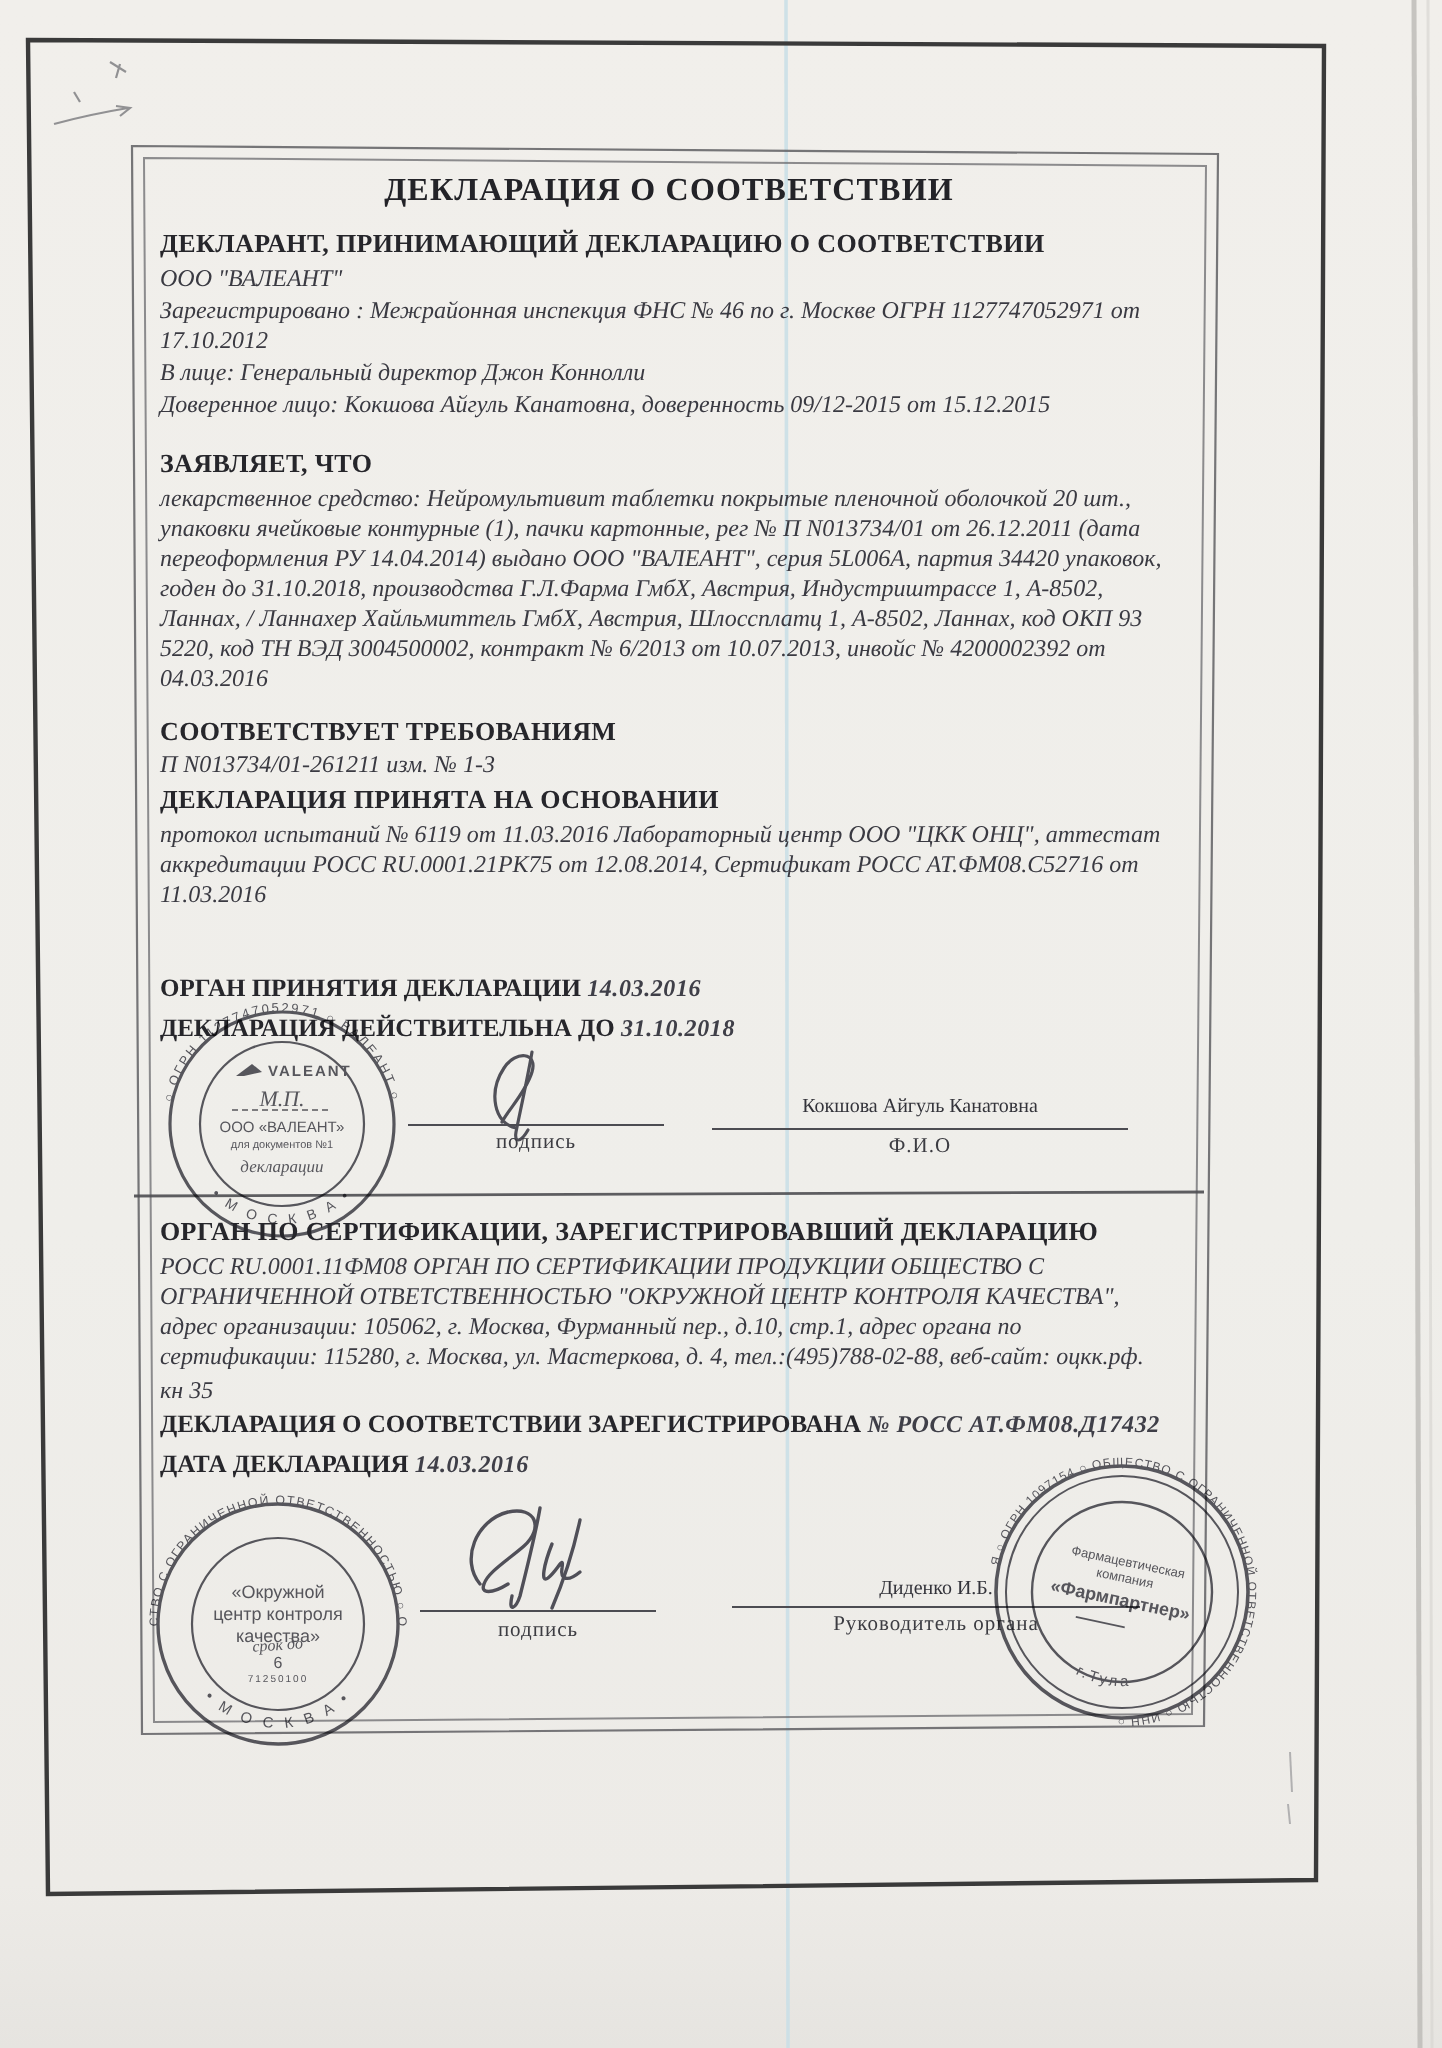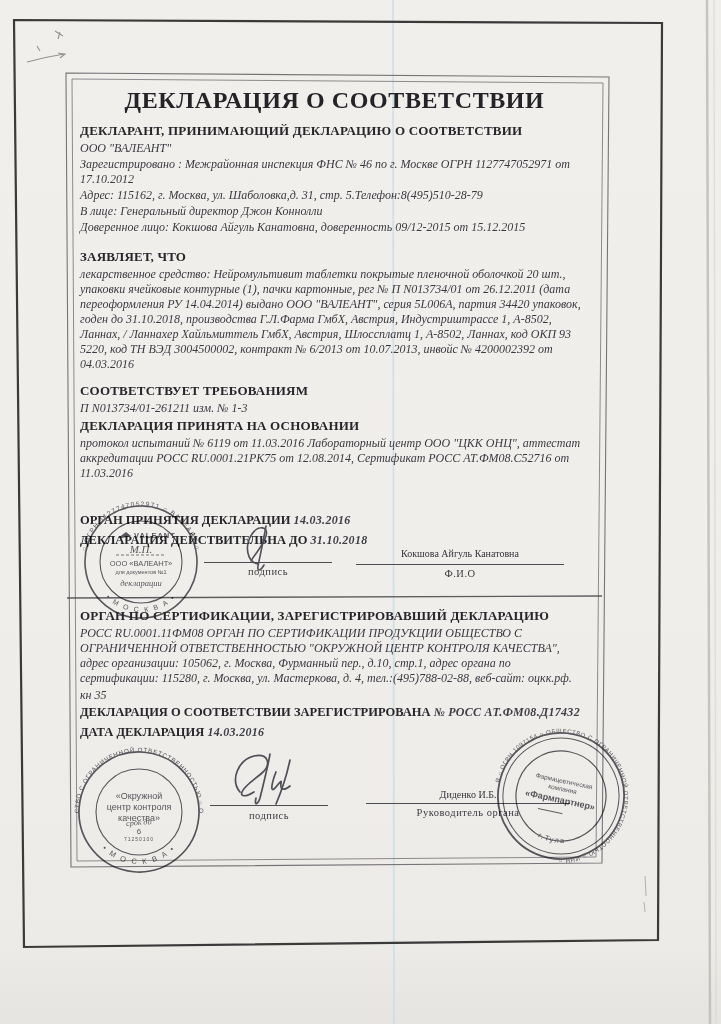--- a/index.html
+++ b/index.html
@@ -4,21 +4,21 @@
 <style>
   html,body{margin:0;padding:0;background:#d8d6d2;}
   .page{position:relative;width:721px;height:1024px;margin:0 auto;overflow:hidden;
         background:linear-gradient(180deg,#f1efeb 0%,#efeeea 60%,#edebe7 92%,#e6e4e0 100%);
         font-family:"Liberation Serif","DejaVu Serif",serif;color:#2e2e33;}
   svg{display:block;}
   .overlay{position:absolute;left:0;top:0;pointer-events:none;}
   
   .doc-top{position:absolute;left:67px;top:73px;width:534px;box-sizing:border-box;padding:0 12px 0 13px;}
   .doc-reg{position:absolute;left:67px;top:600px;width:534px;box-sizing:border-box;padding:0 12px 0 13px;}
-  .h-main{font-size:24px;font-weight:bold;text-align:center;letter-spacing:.6px;margin:14px 0 0;color:#232328;}
+  .h-main{font-size:16px;font-weight:bold;text-align:center;letter-spacing:.6px;margin:14px 0 0;color:#232328;}
   .h-sec{font-size:13px;font-weight:bold;letter-spacing:.2px;margin:9px 0 1px;color:#26262b;}
   .it{font-style:italic;font-size:12px;line-height:14.8px;color:#3a3a42;margin:1.5px 0;}
   .par{font-style:italic;font-size:12px;line-height:15px;color:#3a3a42;margin:2px 0 0;}
   .kv{font-size:12.5px;font-weight:bold;margin:5px 0 0;color:#26262b;}
   .kv .val{font-weight:bold;font-style:italic;font-size:12px;color:#3f3f48;letter-spacing:.3px;}
   .gap34{margin-top:32px;}
   
   .sigline{position:absolute;border-top:1.2px solid #4c4c52;}
   .siglabel{position:absolute;font-size:10.5px;color:#3c3c42;text-align:center;letter-spacing:.5px;}
   .name{position:absolute;font-size:10px;color:#33333a;text-align:center;}
@@ -55,21 +55,20 @@
       <line x1="644" y1="902" x2="645" y2="912"></line>
     </g>
   </svg>
 
   <div class="doc-top">
     <div class="h-main">ДЕКЛАРАЦИЯ О СООТВЕТСТВИИ</div>
 
     <div class="h-sec">ДЕКЛАРАНТ, ПРИНИМАЮЩИЙ ДЕКЛАРАЦИЮ О СООТВЕТСТВИИ</div>
     <div class="it">ООО "ВАЛЕАНТ"</div>
     <div class="it">Зарегистрировано : Межрайонная инспекция ФНС № 46 по г. Москве ОГРН 1127747052971 от 17.10.2012</div>
-    <div class="it">Адрес: 115162, г. Москва, ул. Шаболовка,д. 31, стр. 5.Телефон:8(495)510-28-79</div>
     <div class="it">В лице: Генеральный директор Джон Коннолли</div>
     <div class="it">Доверенное лицо: Кокшова Айгуль Канатовна, доверенность 09/12-2015 от 15.12.2015</div>
 
     <div class="h-sec" style="margin-top:14px">ЗАЯВЛЯЕТ, ЧТО</div>
     <div class="par">лекарственное средство: Нейромультивит таблетки покрытые пленочной оболочкой 20 шт., упаковки ячейковые контурные (1), пачки картонные, рег № П N013734/01 от 26.12.2011 (дата переоформления РУ 14.04.2014) выдано ООО "ВАЛЕАНТ", серия 5L006A, партия 34420 упаковок, годен до 31.10.2018, производства Г.Л.Фарма ГмбХ, Австрия, Индустриштрассе 1, А-8502, Ланнах, / Ланнахер Хайльмиттель ГмбХ, Австрия, Шлоссплатц 1, А-8502, Ланнах, код ОКП 93 5220, код ТН ВЭД 3004500002, контракт № 6/2013 от 10.07.2013, инвойс № 4200002392 от 04.03.2016</div>
 
     <div class="h-sec" style="margin-top:11px">СООТВЕТСТВУЕТ ТРЕБОВАНИЯМ</div>
     <div class="it">П N013734/01-261211 изм. № 1-3</div>
     <div class="h-sec" style="margin-top:2px">ДЕКЛАРАЦИЯ ПРИНЯТА НА ОСНОВАНИИ</div>
     <div class="par">протокол испытаний № 6119 от 11.03.2016 Лабораторный центр ООО "ЦКК ОНЦ", аттестат аккредитации РОСС RU.0001.21РК75 от 12.08.2014, Сертификат РОСС АТ.ФМ08.С52716 от 11.03.2016</div>

